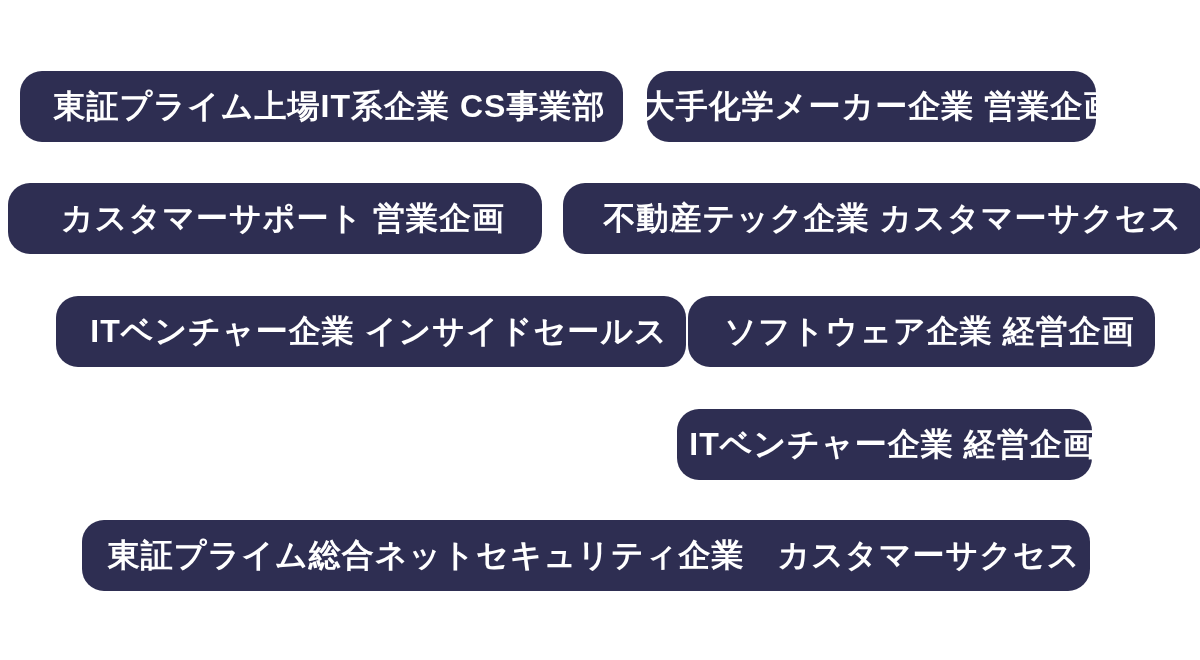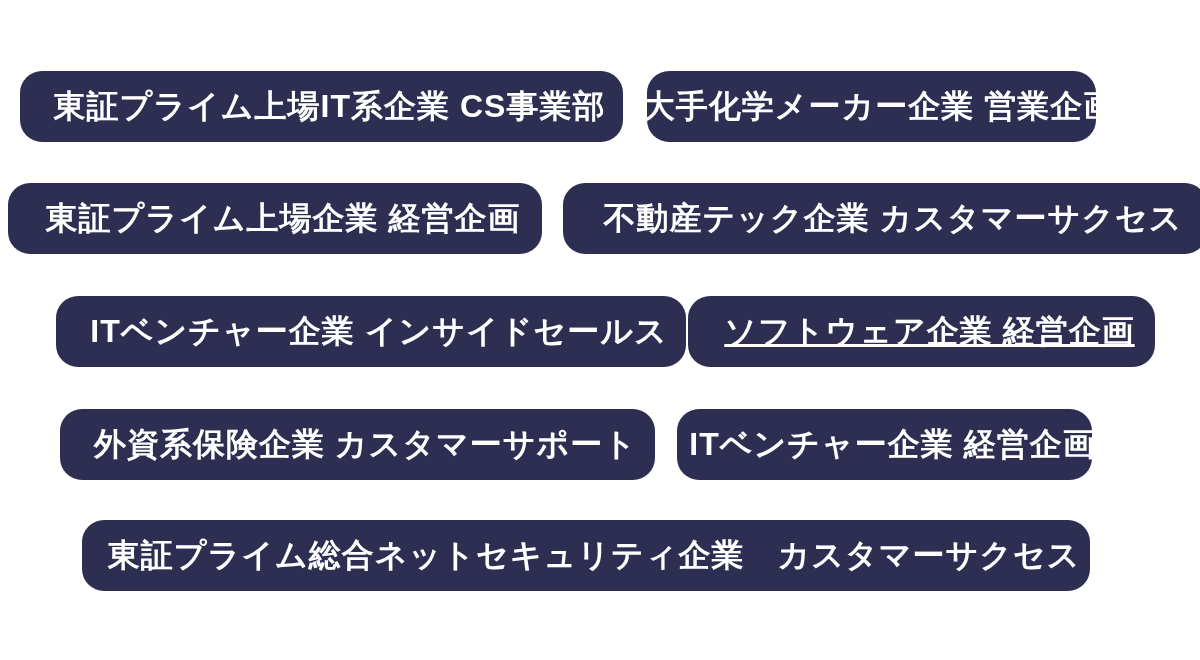--- a/index.html
+++ b/index.html
@@ -31,20 +31,19 @@
     box-sizing: border-box;
     padding-left: 16px;
   }
 </style>
 </head>
 <body>
 
 <div class="stage">
   <div class="badge" style="left:20px;  top:71px;  width:603px;">東証プライム上場IT系企業 CS事業部</div>
   <div class="badge" style="left:647px; top:71px;  width:449px;">大手化学メーカー企業 営業企画</div>
-  <div class="badge" style="left:8px;   top:183px; width:534px;">東証プライム上場企業 経営企画</div>
+  <div class="badge" style="left:8px;   top:183px; width:534px;">カスタマーサポート 営業企画</div>
   <div class="badge" style="left:563px; top:183px; width:644px;">不動産テック企業 カスタマーサクセス</div>
   <div class="badge" style="left:56px;  top:296px; width:630px;">ITベンチャー企業 インサイドセールス</div>
-  <div class="badge" style="left:688px; top:296px; width:467px;text-decoration:underline;">ソフトウェア企業 経営企画</div>
-  <div class="badge" style="left:60px;  top:409px; width:595px;">外資系保険企業 カスタマーサポート</div>
+  <div class="badge" style="left:688px; top:296px; width:467px;">ソフトウェア企業 経営企画</div>
   <div class="badge" style="left:677px; top:409px; width:415px;">ITベンチャー企業 経営企画</div>
   <div class="badge" style="left:82px;  top:520px; width:1008px;">東証プライム総合ネットセキュリティ企業　カスタマーサクセス</div>
 </div>
 
 </body></html>

